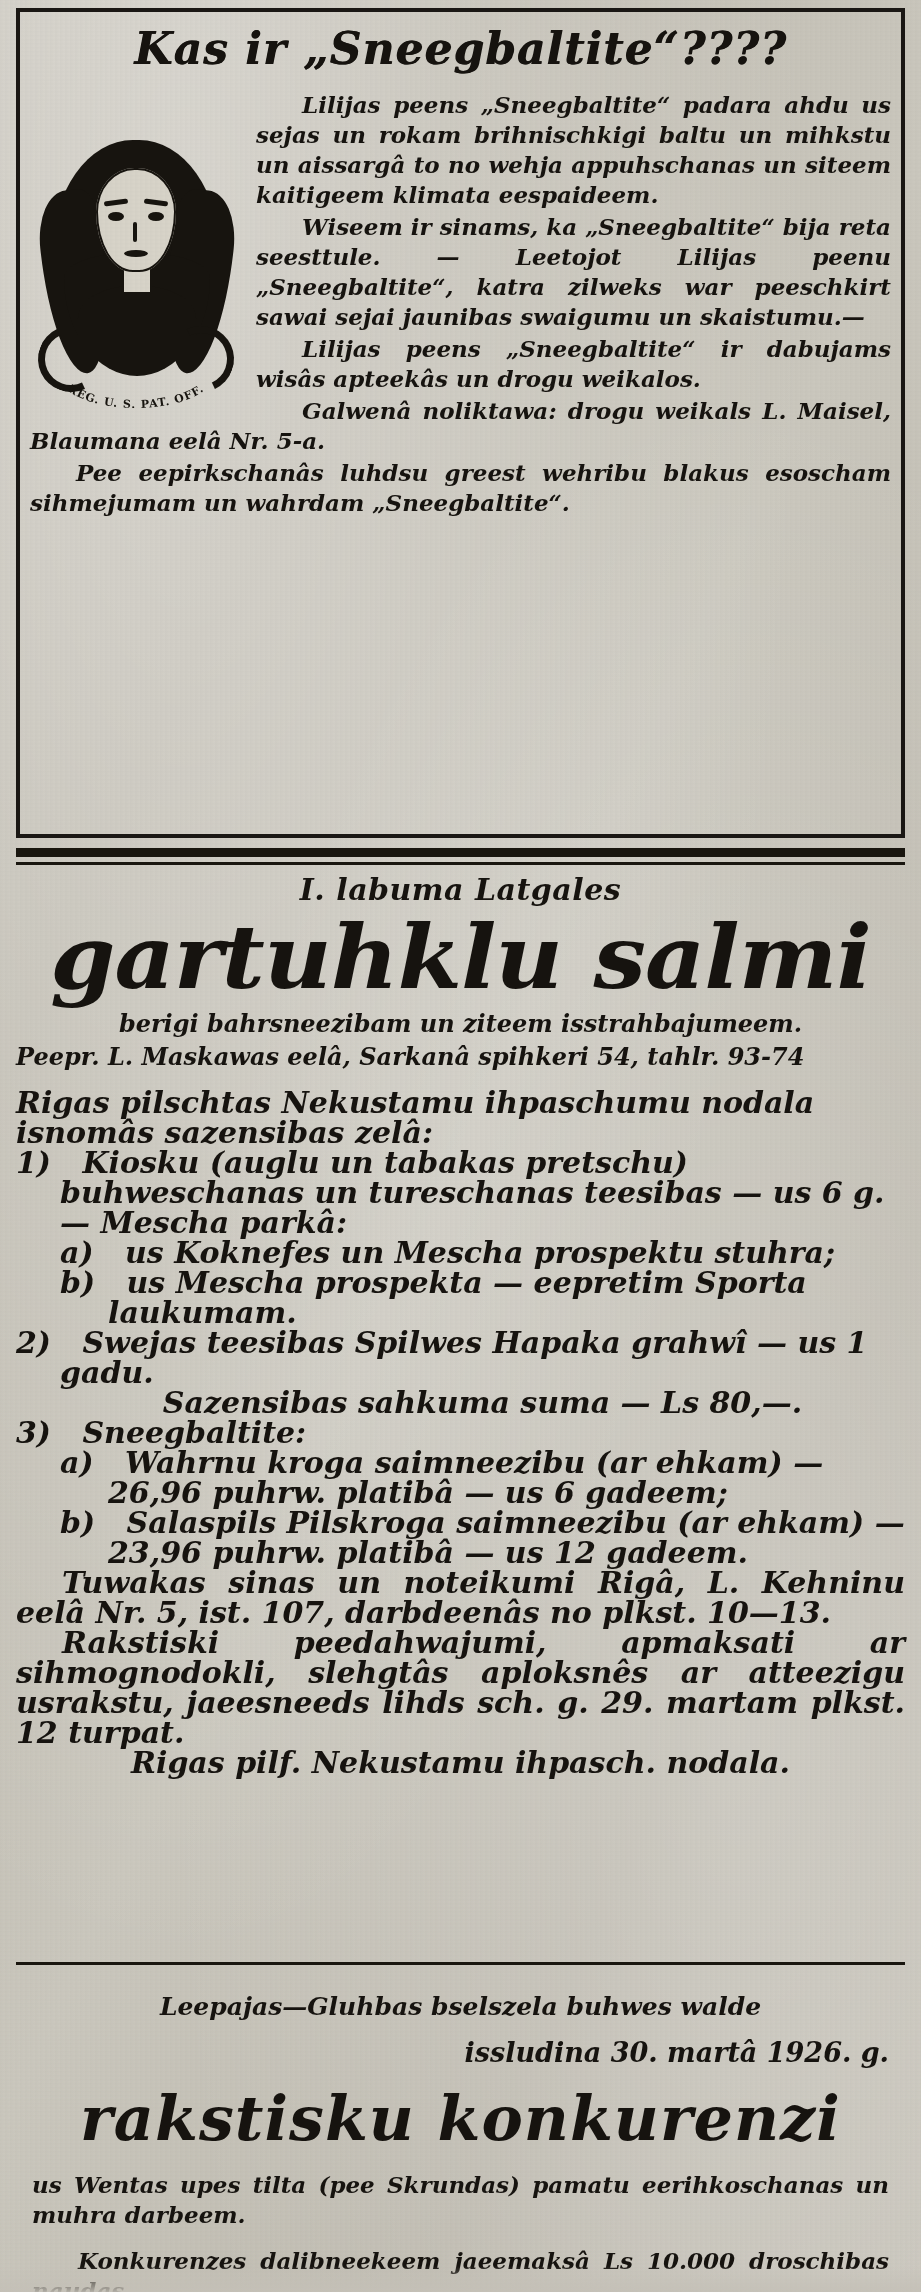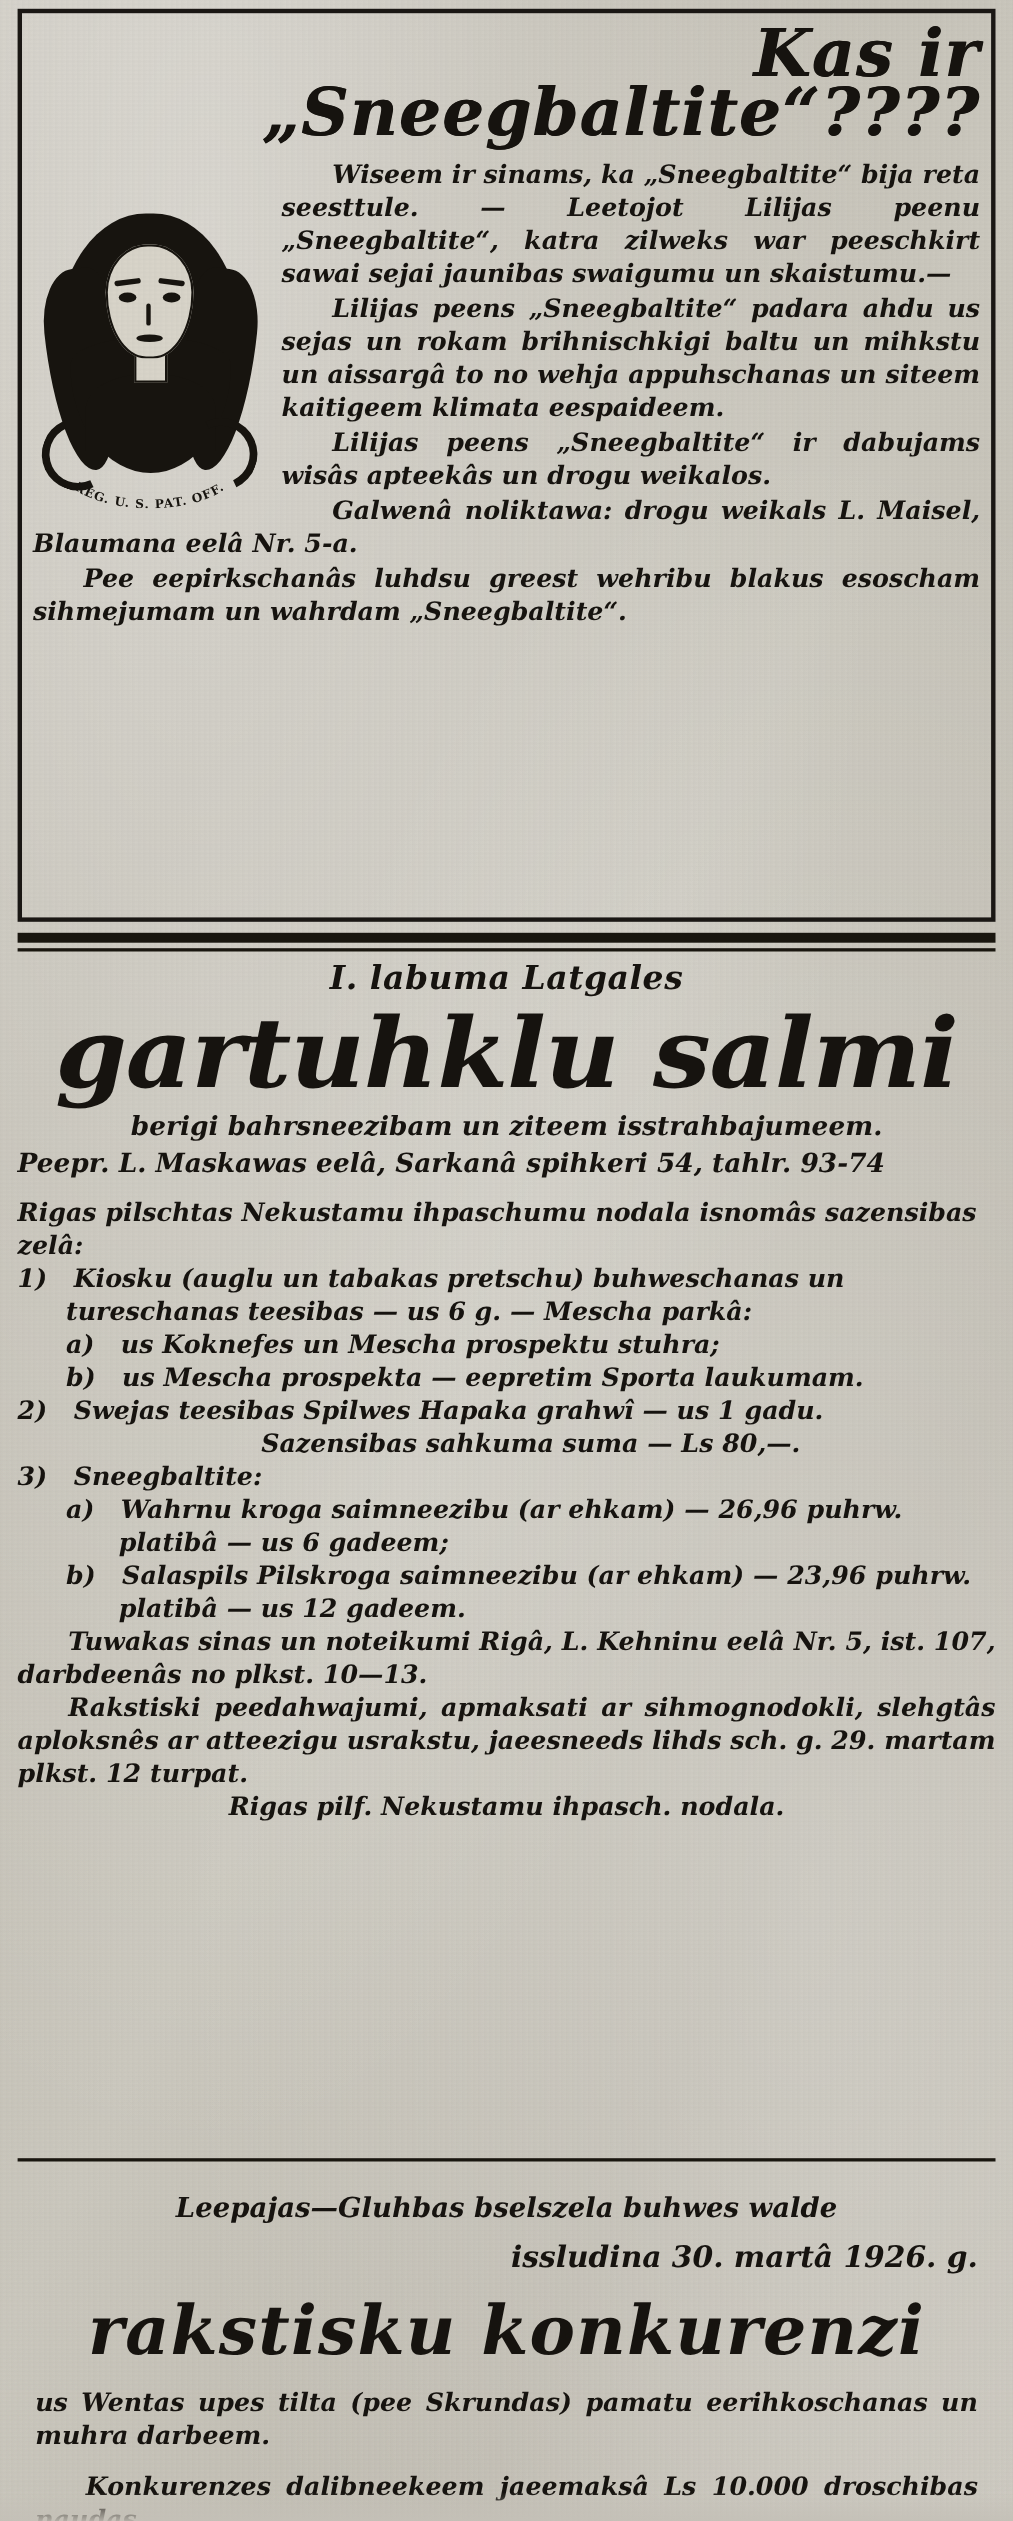--- a/index.html
+++ b/index.html
@@ -52,25 +52,24 @@
     height: 100%;
   }
   .headline-fraktur {
     font-family: "DejaVu Serif", serif;
     font-weight: 700;
     font-style: italic;
     letter-spacing: 1px;
     text-align: center;
   }
   .ad1-title {
-    font-size: 60px;
+    font-size: 44px;
     line-height: 54px;
     margin: 4px 0 14px 0;
     text-shadow: 0.6px 0 0 #16130f;
-    text-align: right;
   }
   .ad1-body {
     font-size: 23px;
     line-height: 30px;
     font-style: italic;
     font-weight: 600;
     text-align: justify;
     text-justify: inter-word;
     hyphens: manual;
   }
@@ -250,21 +249,21 @@
     margin: 2px 0 2px 0;
     text-align: left;
   }
 
   
   .notice {
     position: absolute;
     left: 16px;
     top: 1088px;
     width: 889px;
-    font-size: 23px;
+    font-size: 30px;
     line-height: 30px;
     font-style: italic;
     font-weight: 700;
   }
   .notice p { margin: 0; }
   .notice .lead { font-weight: 800; }
   .lv2 { padding-left: 44px; }
   .hang { padding-left: 44px; text-indent: -44px; }
   .hang2 { padding-left: 92px; text-indent: -48px; }
   .center { text-align: center; }
@@ -344,22 +343,22 @@
               <path id="arcpath" d="M 6,8 A 78,34 0 0 0 162,8" fill="none"></path>
               <text font-size="11" font-family="DejaVu Serif, serif" font-weight="700" fill="#17140f" letter-spacing="1">
                 <textPath href="#arcpath" startOffset="50%" text-anchor="middle">REG. U. S. PAT. OFF.</textPath>
               </text>
             </svg>
           </div>
         </div>
       </div>
 
       <div class="ad1-body">
+        <p class="indent">Lilijas peens „Sneegbaltite“ padara ahdu us sejas un rokam brihnischkigi baltu un mihkstu un aissargâ to no wehja appuhschanas un siteem kaitigeem klimata eespaideem.</p>
         <p class="indent">Wiseem ir sinams, ka „Sneegbaltite“ bija reta seesttule. — Leetojot Lilijas peenu „Sneegbaltite“, katra zilweks war peeschkirt sawai sejai jaunibas swaigumu un skaistumu.—</p>
-        <p class="indent">Lilijas peens „Sneegbaltite“ padara ahdu us sejas un rokam brihnischkigi baltu un mihkstu un aissargâ to no wehja appuhschanas un siteem kaitigeem klimata eespaideem.</p>
         <p class="indent">Lilijas peens „Sneegbaltite“ ir dabujams wisâs apteekâs un drogu weikalos.</p>
         <p class="indent">Galwenâ noliktawa: drogu weikals L. Maisel, Blaumana eelâ Nr. 5-a.</p>
         <p class="indent">Pee eepirkschanâs luhdsu greest wehribu blakus esoscham sihmejumam un wahrdam „Sneegbaltite“.</p>
       </div>
     </div>
   </div>
 
   <div class="rule-thick" style="top:848px;height:9px;"></div>
   <div class="rule-thin" style="top:862px;height:3px;"></div>
 

